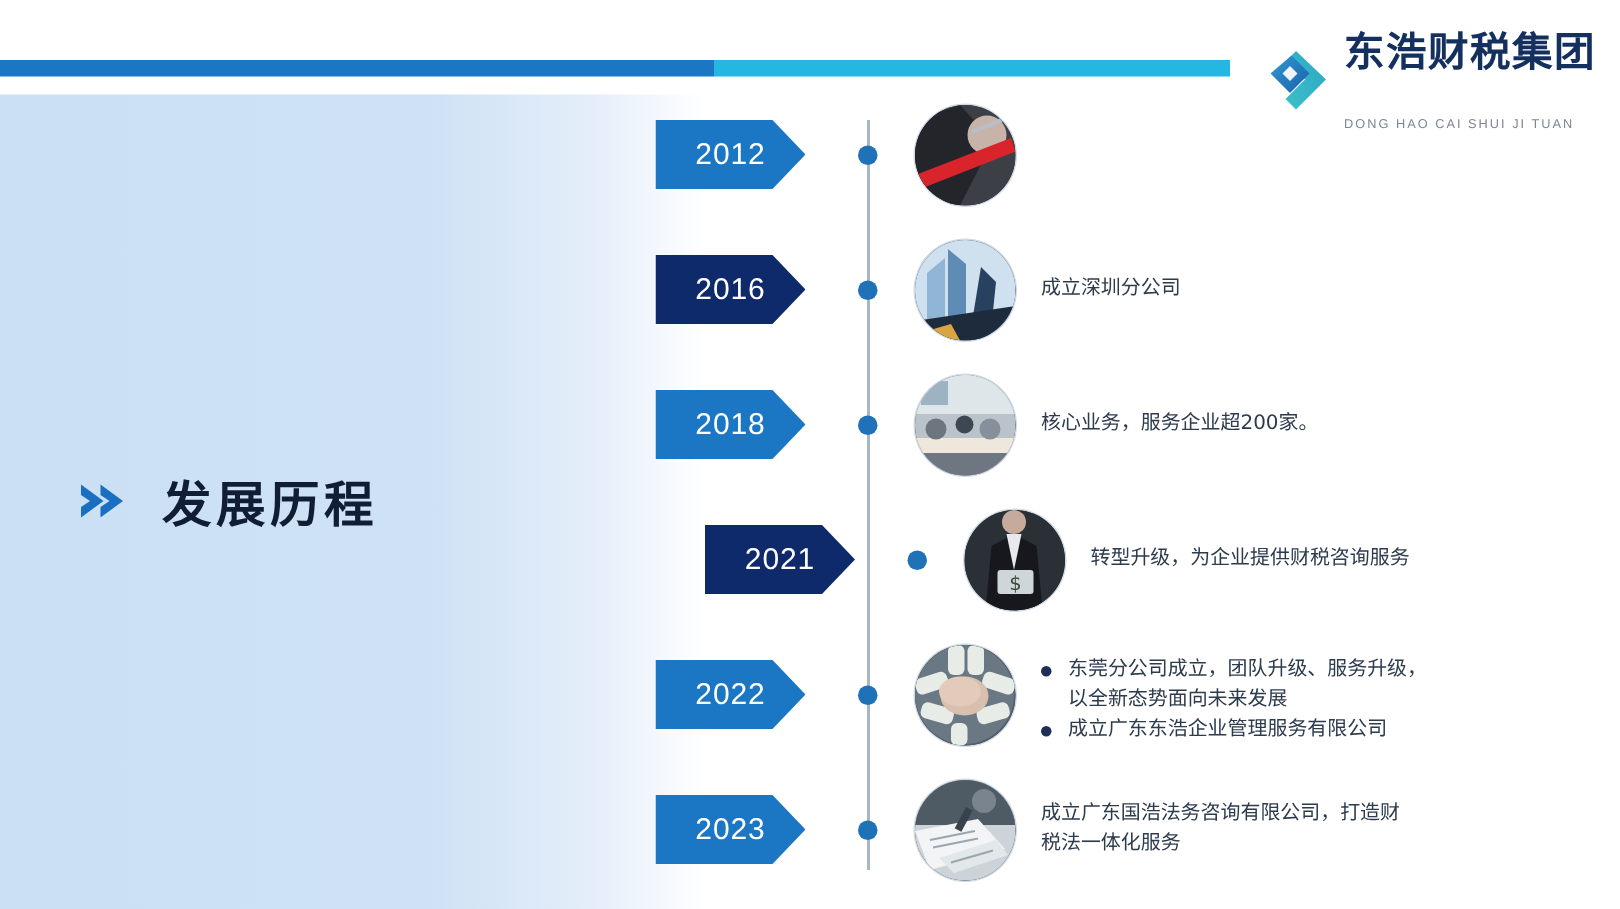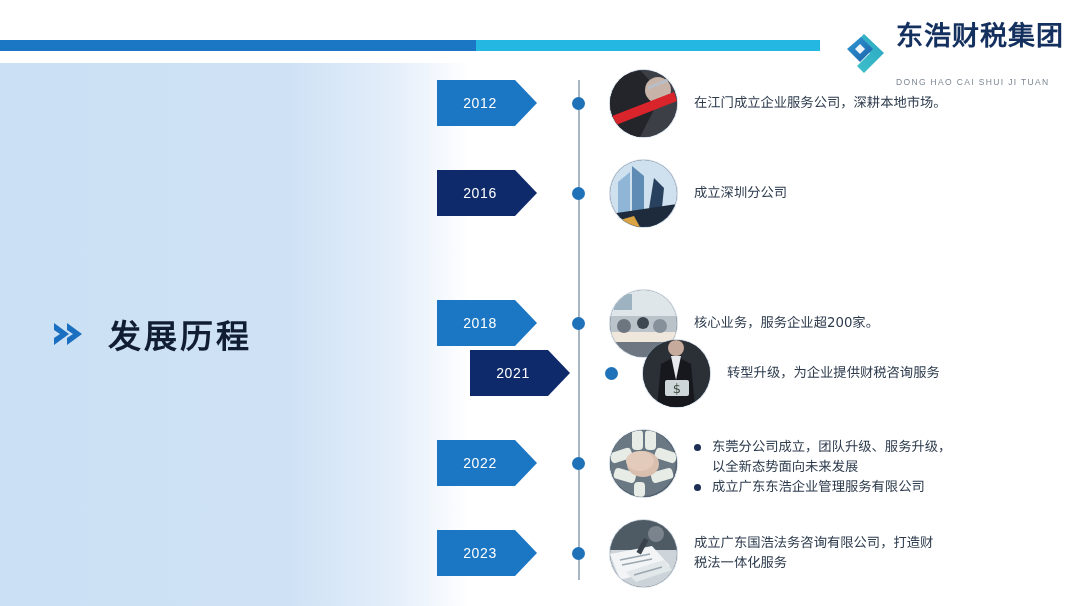--- a/index.html
+++ b/index.html
@@ -148,24 +148,25 @@
   }
   .year-label {
     position: absolute;
     left: 0;
     top: 0;
     width: 86px;
     height: 46px;
     display: flex;
     align-items: center;
     justify-content: center;
-    font-size: 14px;
+    font-size: 20px;
     color: #ffffff;
     letter-spacing: 0.6px;
     font-family: "Liberation Sans", sans-serif;
+    padding-left: 7px;
   }
 
   .dot {
     position: absolute;
     left: 572px;
     top: 17px;
     width: 13px;
     height: 13px;
     border-radius: 50%;
     background: #1f72b8;
@@ -281,23 +282,20 @@
           <div class="dot"></div>
           <div class="photo">
             <svg viewBox="0 0 67 67" width="67" height="67">
               <rect width="67" height="67" fill="#3c3f46"></rect>
        <path d="M0 10 L30 0 L52 24 L30 67 L0 67 Z" fill="#23252b"></path>
        <circle cx="48" cy="20" r="13" fill="#c8b3a8"></circle>
        <path d="M2 46 L64 22 L67 31 L6 55 Z" fill="#d8242a"></path>
        <path d="M38 18 L58 10" stroke="#b9bec6" stroke-width="3"></path>
             </svg>
           </div>
-          <div class="desc">
-            <div class="desc-line">在江门成立企业服务公司，深耕本地市场。</div>
-          </div>
         </div>
         <div class="row" style="top: 170px;">
           <div class="year-chip">
             <svg width="100" height="46" viewBox="0 0 100 46">
     <path d="M0 0 H78 L100 23 L78 46 H0 Z" fill="#0e2a6b"></path>
   </svg>
             <div class="year-label">2016</div>
           </div>
           <div class="dot"></div>
           <div class="photo">
@@ -307,21 +305,21 @@
        <path d="M22 67 L22 6 L34 16 L34 67 Z" fill="#5e8cb4"></path>
        <path d="M36 67 L44 18 L54 28 L50 67 Z" fill="#27415e"></path>
        <path d="M0 54 L67 44 L67 67 L0 67 Z" fill="#1d2b3c"></path>
        <path d="M10 60 L24 56 L30 67 L8 67 Z" fill="#d9a441"></path>
             </svg>
           </div>
           <div class="desc">
             <div class="desc-line">成立深圳分公司</div>
           </div>
         </div>
-        <div class="row" style="top: 260px; margin-top: 40px;">
+        <div class="row" style="top: 260px;">
           <div class="year-chip">
             <svg width="100" height="46" viewBox="0 0 100 46">
     <path d="M0 0 H78 L100 23 L78 46 H0 Z" fill="#1b76c4"></path>
   </svg>
             <div class="year-label">2018</div>
           </div>
           <div class="dot"></div>
           <div class="photo">
             <svg viewBox="0 0 67 67" width="67" height="67">
               <rect width="67" height="67" fill="#b9c3c9"></rect>

